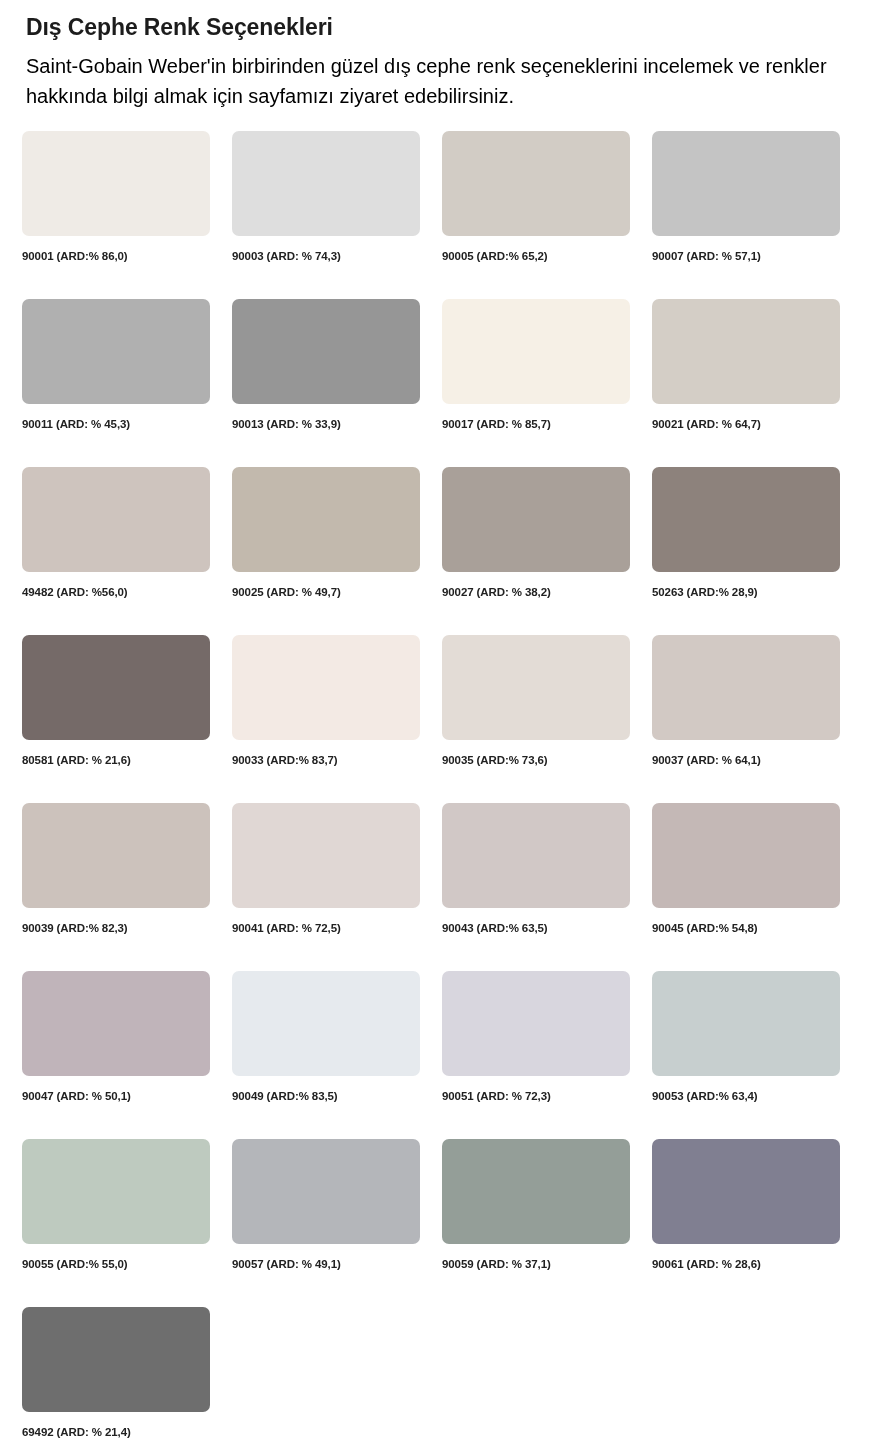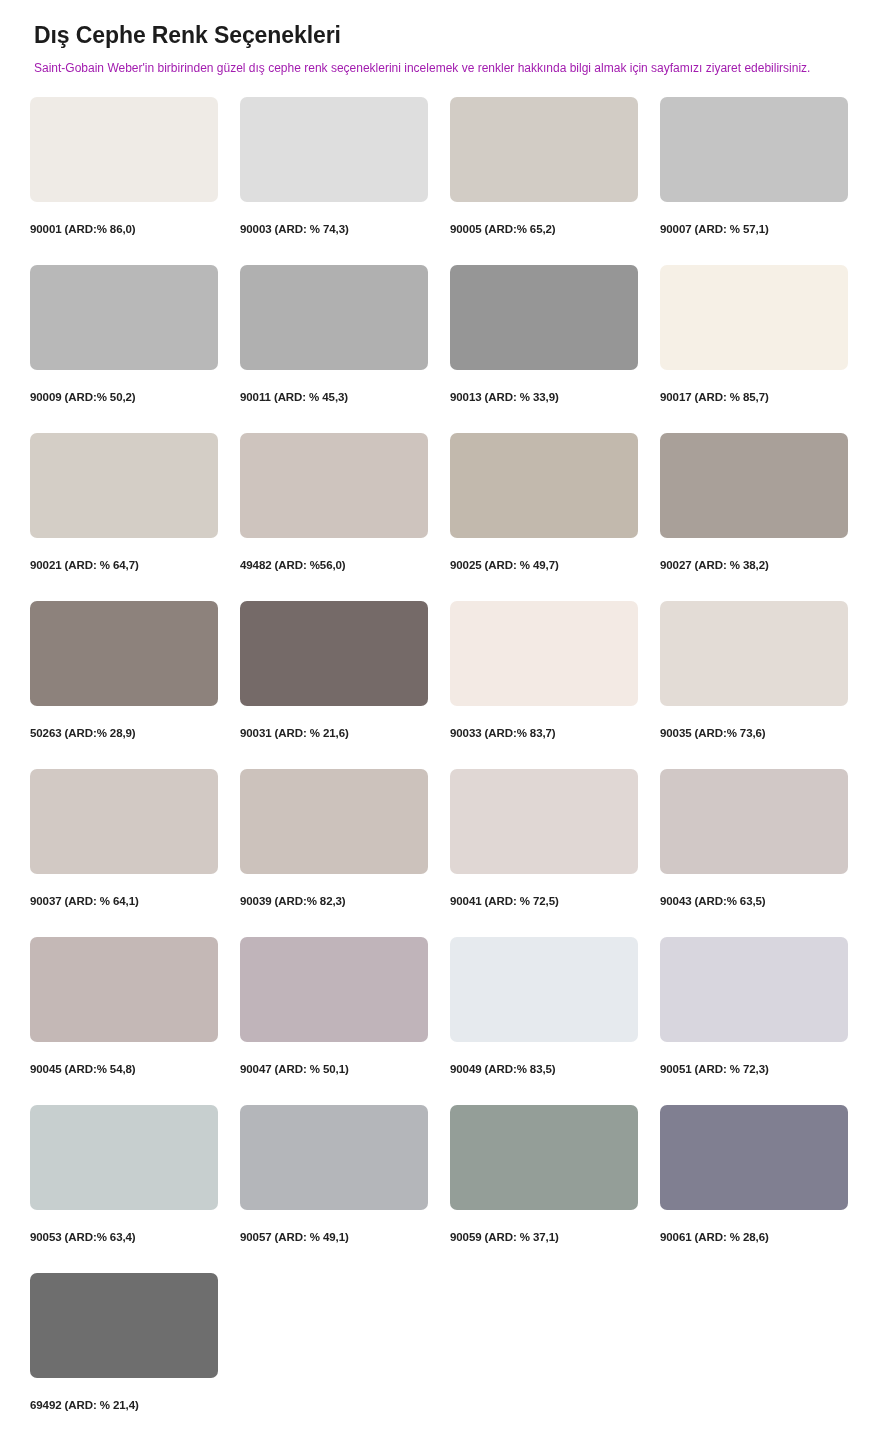--- a/index.html
+++ b/index.html
@@ -13,37 +13,37 @@
     width: 878px;
     height: 1452px;
     font-family: "Liberation Sans", "DejaVu Sans", sans-serif;
     color: #2b2b2b;
     overflow: hidden;
   }
   .page {
     position: relative;
     width: 878px;
     height: 1452px;
-    padding: 8px;
+    padding: 0;
   }
   .header {
     padding: 14px 30px 0 26px;
   }
   .page-title {
     font-size: 23px;
     font-weight: 700;
     letter-spacing: -0.1px;
     color: #1c1c1c;
     margin: 0 0 9px 0;
     line-height: 1.2;
   }
   .page-subtitle {
-    font-size: 12px;
+    font-size: 20px;
     font-weight: 400;
-    color: #a21caf;
+    color: #000000;
     line-height: 1.5;
     margin: 0;
     max-width: 830px;
   }
   .swatch-grid {
     margin-top: 16px;
     padding: 0 22px;
     display: grid;
     grid-template-columns: repeat(4, 188px);
     column-gap: 22px;
@@ -55,21 +55,21 @@
     height: 168px;
     padding-top: 4px;
   }
   .swatch-chip {
     width: 188px;
     height: 105px;
     border-radius: 7px;
     display: block;
   }
   .swatch-label {
-    margin-top: 21px;
+    margin-top: 14px;
     font-size: 11.5px;
     font-weight: 700;
     color: #212121;
     letter-spacing: -0.1px;
     white-space: nowrap;
   }
 </style>
 </head>
 <body>
 
@@ -91,24 +91,20 @@
       </div>
       <div class="swatch-cell">
         <div class="swatch-chip" style="background: rgb(210, 204, 197);"></div>
         <div class="swatch-label">90005 (ARD:% 65,2)</div>
       </div>
       <div class="swatch-cell">
         <div class="swatch-chip" style="background: rgb(196, 196, 196);"></div>
         <div class="swatch-label">90007 (ARD: % 57,1)</div>
       </div>
       <div class="swatch-cell">
-        <div class="swatch-chip" style="background: rgb(184, 184, 184);"></div>
-        <div class="swatch-label">90009 (ARD:% 50,2)</div>
-      </div>
-      <div class="swatch-cell">
         <div class="swatch-chip" style="background: rgb(176, 176, 176);"></div>
         <div class="swatch-label">90011 (ARD: % 45,3)</div>
       </div>
       <div class="swatch-cell">
         <div class="swatch-chip" style="background: rgb(150, 150, 150);"></div>
         <div class="swatch-label">90013 (ARD: % 33,9)</div>
       </div>
       <div class="swatch-cell">
         <div class="swatch-chip" style="background: rgb(246, 240, 230);"></div>
         <div class="swatch-label">90017 (ARD: % 85,7)</div>
@@ -128,21 +124,21 @@
       <div class="swatch-cell">
         <div class="swatch-chip" style="background: rgb(169, 160, 153);"></div>
         <div class="swatch-label">90027 (ARD: % 38,2)</div>
       </div>
       <div class="swatch-cell">
         <div class="swatch-chip" style="background: rgb(141, 130, 124);"></div>
         <div class="swatch-label">50263 (ARD:% 28,9)</div>
       </div>
       <div class="swatch-cell">
         <div class="swatch-chip" style="background: rgb(117, 106, 104);"></div>
-        <div class="swatch-label">90031 (ARD: % 21,6)</div>
+        <div class="swatch-label">80581 (ARD: % 21,6)</div>
       </div>
       <div class="swatch-cell">
         <div class="swatch-chip" style="background: rgb(243, 234, 228);"></div>
         <div class="swatch-label">90033 (ARD:% 83,7)</div>
       </div>
       <div class="swatch-cell">
         <div class="swatch-chip" style="background: rgb(227, 220, 214);"></div>
         <div class="swatch-label">90035 (ARD:% 73,6)</div>
       </div>
       <div class="swatch-cell">
@@ -175,20 +171,24 @@
       </div>
       <div class="swatch-cell">
         <div class="swatch-chip" style="background: rgb(216, 214, 222);"></div>
         <div class="swatch-label">90051 (ARD: % 72,3)</div>
       </div>
       <div class="swatch-cell">
         <div class="swatch-chip" style="background: rgb(199, 207, 207);"></div>
         <div class="swatch-label">90053 (ARD:% 63,4)</div>
       </div>
       <div class="swatch-cell">
+        <div class="swatch-chip" style="background: rgb(190, 202, 191);"></div>
+        <div class="swatch-label">90055 (ARD:% 55,0)</div>
+      </div>
+      <div class="swatch-cell">
         <div class="swatch-chip" style="background: rgb(180, 182, 186);"></div>
         <div class="swatch-label">90057 (ARD: % 49,1)</div>
       </div>
       <div class="swatch-cell">
         <div class="swatch-chip" style="background: rgb(148, 158, 152);"></div>
         <div class="swatch-label">90059 (ARD: % 37,1)</div>
       </div>
       <div class="swatch-cell">
         <div class="swatch-chip" style="background: rgb(128, 127, 145);"></div>
         <div class="swatch-label">90061 (ARD: % 28,6)</div>

